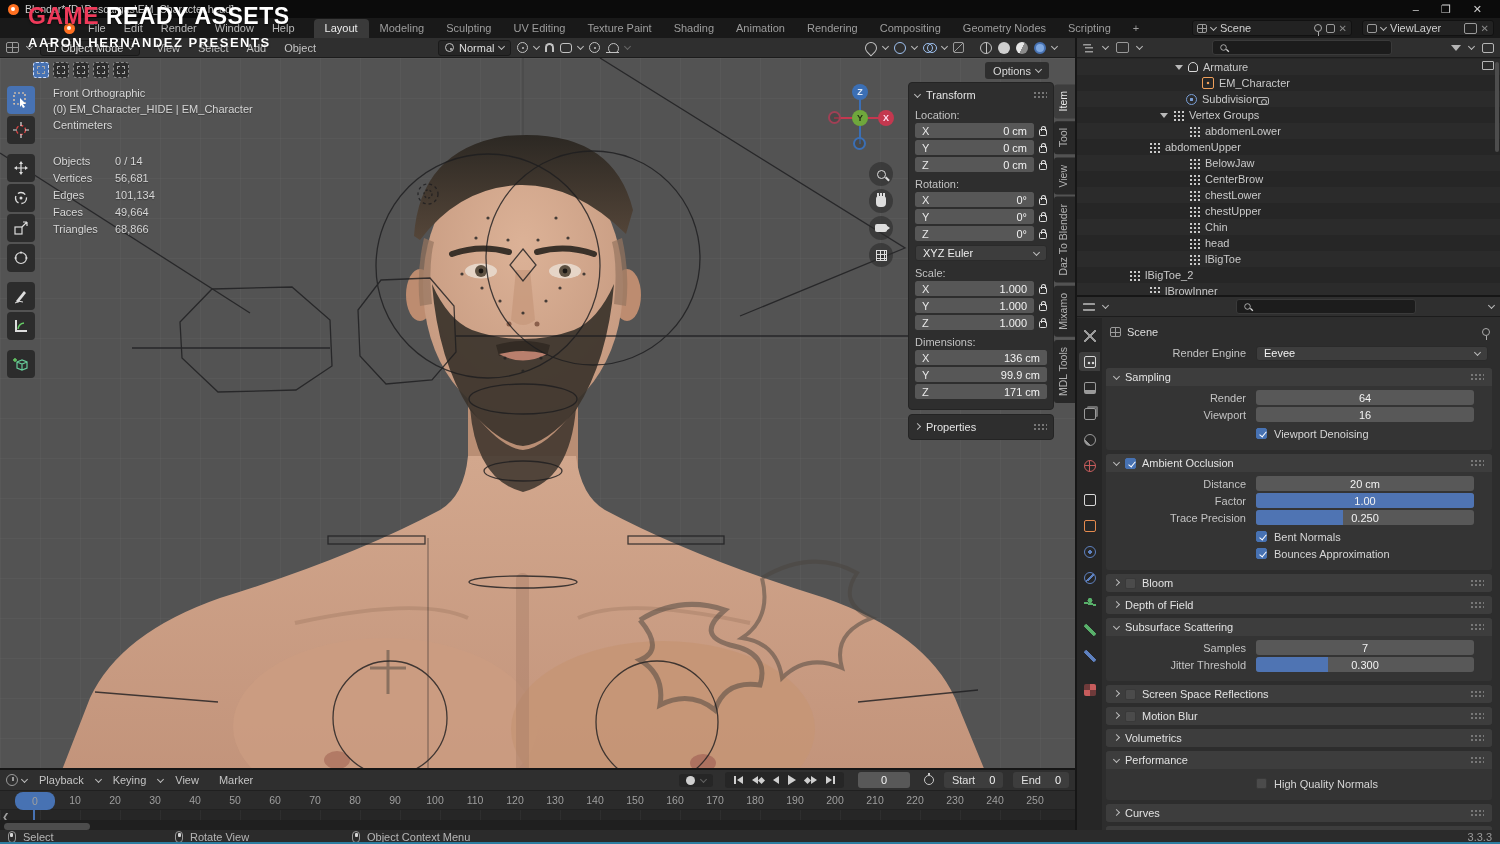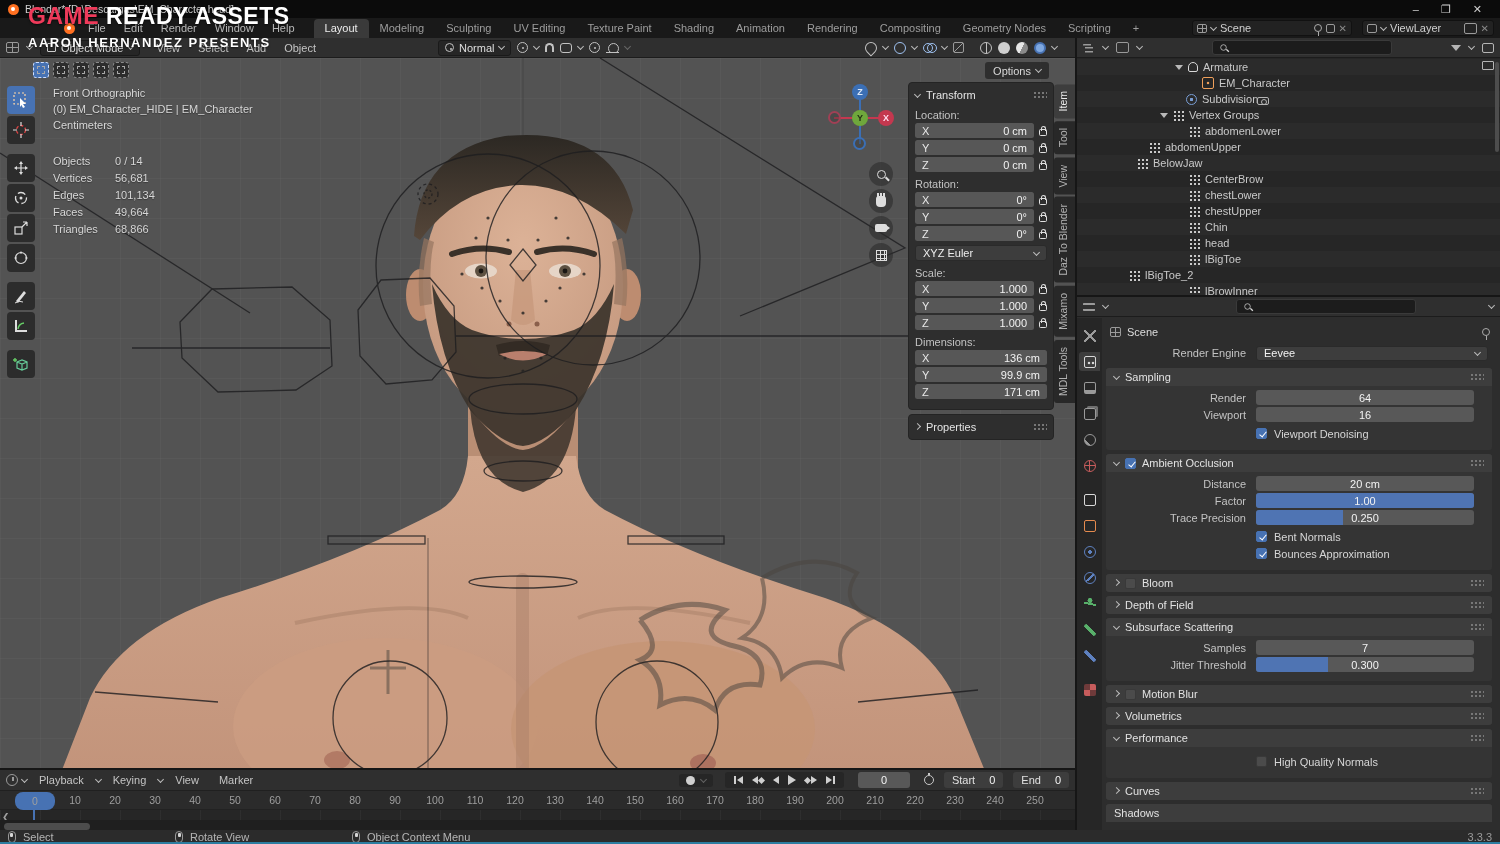--- a/index.html
+++ b/index.html
@@ -721,21 +721,21 @@
           <span>Vertex Groups</span>
         </div>
         <div class="orow" style="padding-left:112px">
             <span class="oi vgroup"></span>
             <span>abdomenLower</span>
           </div>
         <div class="orow" style="padding-left:72px">
             <span class="oi vgroup"></span>
             <span>abdomenUpper</span>
           </div>
-        <div class="orow" style="padding-left:60px">
+        <div class="orow" style="padding-left:112px">
             <span class="oi vgroup"></span>
             <span>BelowJaw</span>
           </div>
         <div class="orow" style="padding-left:112px">
             <span class="oi vgroup"></span>
             <span>CenterBrow</span>
           </div>
         <div class="orow" style="padding-left:112px">
             <span class="oi vgroup"></span>
             <span>chestLower</span>
@@ -753,21 +753,21 @@
             <span>head</span>
           </div>
         <div class="orow" style="padding-left:112px">
             <span class="oi vgroup"></span>
             <span>lBigToe</span>
           </div>
         <div class="orow" style="padding-left:52px">
             <span class="oi vgroup"></span>
             <span>lBigToe_2</span>
           </div>
-        <div class="orow" style="padding-left:112px">
+        <div class="orow" style="padding-left:72px">
             <span class="oi vgroup"></span>
             <span>lBrowInner</span>
           </div>
       </div>
       <div class="oscroll"></div>
     </div>
 
     <div class="props">
       <div class="ehead">
         <span class="eico sliders"></span>
@@ -939,20 +939,28 @@
             <div class="prow">
                 <span class="plabel">Jitter Threshold</span>
               <span class="pfield">
                   <span class="fill" style="width:33%"></span>
                   <span class="pv">0.300</span>
                 </span>
               </div>
           </div>
         </div>
 
+        <div class="ppanel">
+          <div class="phead">
+            <span class="chev r"></span>
+              <span class="cb"></span>
+            <span>Screen Space Reflections</span>
+              <span class="dots"></span>
+          </div>
+        </div>
 
         <div class="ppanel">
           <div class="phead">
             <span class="chev r"></span>
               <span class="cb"></span>
             <span>Motion Blur</span>
               <span class="dots"></span>
           </div>
         </div>
 

